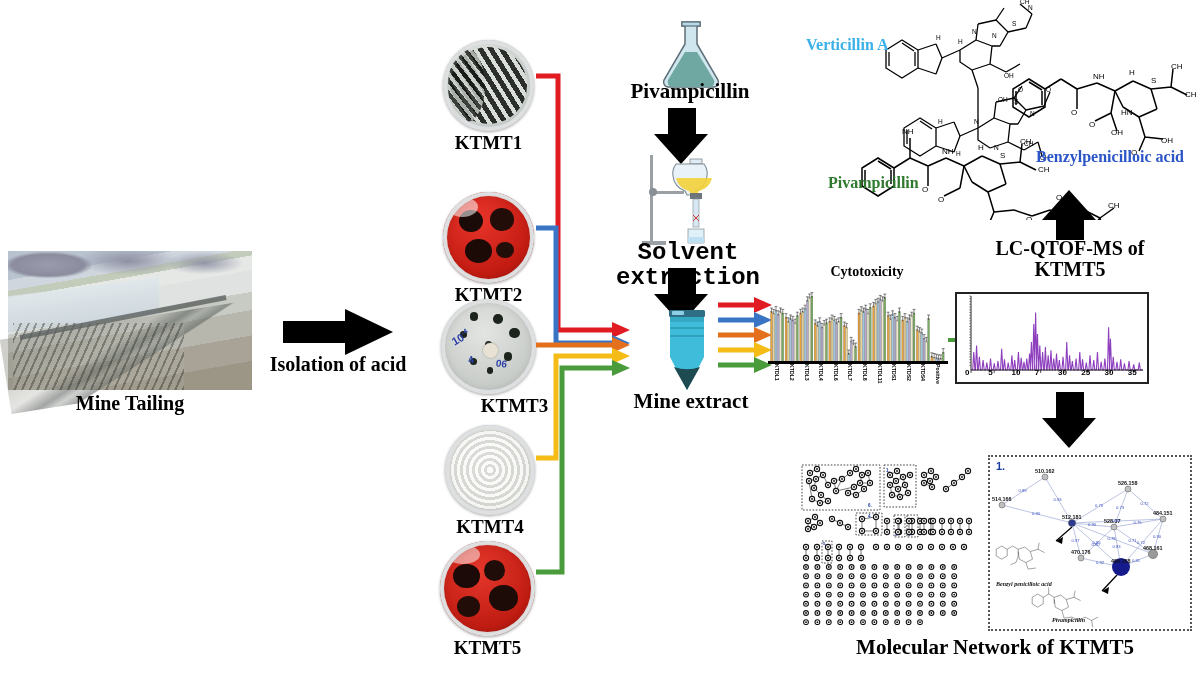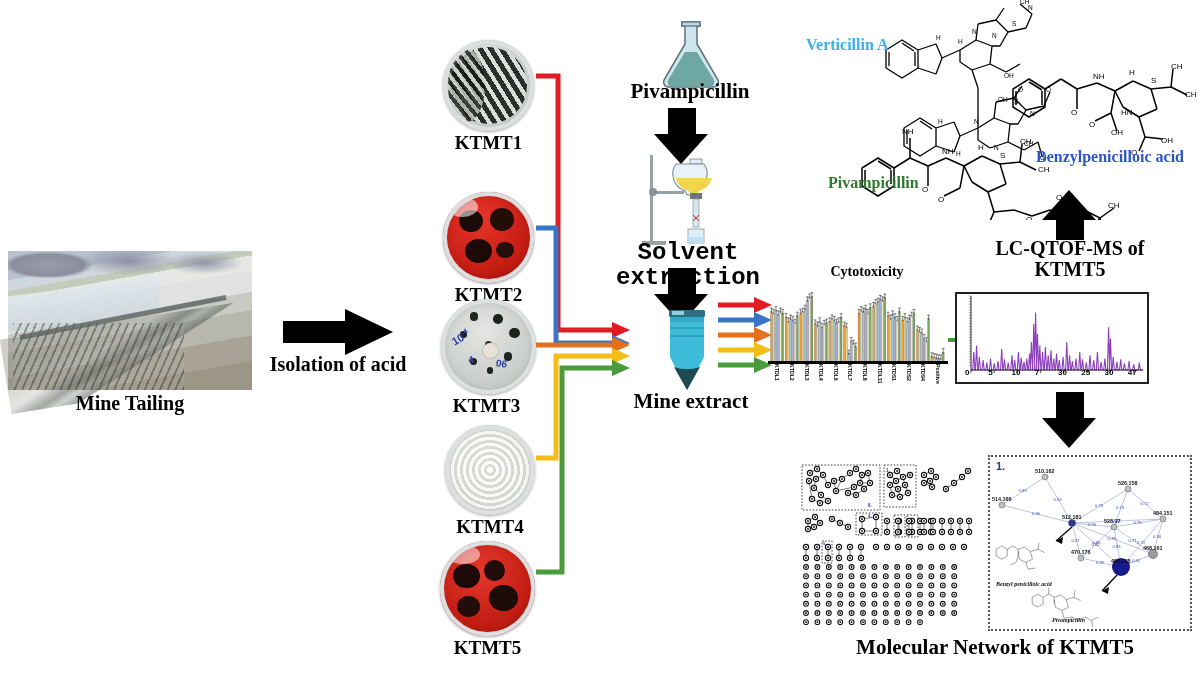--- a/index.html
+++ b/index.html
@@ -176,21 +176,21 @@
   <div class="c" style="left:46%;top:44%;width:8%;height:8%"></div>
   <div class="c" style="left:66%;top:56%;width:9%;height:9%"></div>
   <div class="c" style="left:30%;top:62%;width:8%;height:8%"></div>
   <div class="c" style="left:48%;top:72%;width:7%;height:7%"></div>
   <div class="c" style="left:44%;top:46%;width:16%;height:16%;background:#e7e2d3;box-shadow:0 0 2px #9a948a"></div>
   <div class="ink" style="left:11%;top:34%;font-size:11px;transform:rotate(-30deg)">10<sup style="font-size:7px">-4</sup></div>
   <div class="ink" style="left:28%;top:58%;font-size:10px;transform:rotate(-10deg)">4</div>
   <div class="ink" style="left:58%;top:62%;font-size:10px;transform:rotate(8deg)">06</div>
   <div class="rim"></div>
 </div>
-<div class="abs lbl dish-label" style="left:439px;top:396px;width:95px;">KTMT3</div>
+<div class="abs lbl dish-label" style="left:467px;top:396px;width:95px;">KTMT3</div>
 
 <div class="dish" id="dish4">
   <div class="myc"></div>
     <div class="rim"></div>
 </div>
 <div class="abs lbl dish-label" style="left:445px;top:517px;width:90px;">KTMT4</div>
 
 <div class="dish" id="dish5">
   <div class="b1"></div>
     <div class="b2"></div>
@@ -554,21 +554,21 @@
     </svg>
 </div>
 <div class="abs" id="chrom-ticklabels">
     <span class="chrom-tick" style="left:10.0px;top:0">0</span>
     <span class="chrom-tick" style="left:33.2px;top:0">5</span>
     <span class="chrom-tick" style="left:56.5px;top:0">10</span>
     <span class="chrom-tick" style="left:79.7px;top:0">7</span>
     <span class="chrom-tick" style="left:103.0px;top:0">30</span>
     <span class="chrom-tick" style="left:126.2px;top:0">25</span>
     <span class="chrom-tick" style="left:149.5px;top:0">30</span>
-    <span class="chrom-tick" style="left:172.7px;top:0">47</span>
+    <span class="chrom-tick" style="left:172.7px;top:0">35</span>
   </div>
 
 <svg class="abs" style="left:880px;top:0px;width:240px;height:185px" viewBox="0 0 240 185">
   <g fill="none" stroke="#000" stroke-width="1.3">
     <polygon points="22,40 6,50 6,68 22,78 38,68 38,50"></polygon>
     <line x1="9" y1="52" x2="9" y2="66"></line>
       <line x1="22" y1="43" x2="34" y2="51"></line>
     <line x1="35" y1="52" x2="35" y2="66"></line>
     <path d="M38 50 L56 44 M38 68 L56 74 M56 44 L62 58 L56 74"></path>
     <path d="M62 58 L80 50 M80 50 L96 40 M96 40 L112 46 M112 46 L110 64 M110 64 L92 70 M92 70 L80 62 L80 50"></path>

